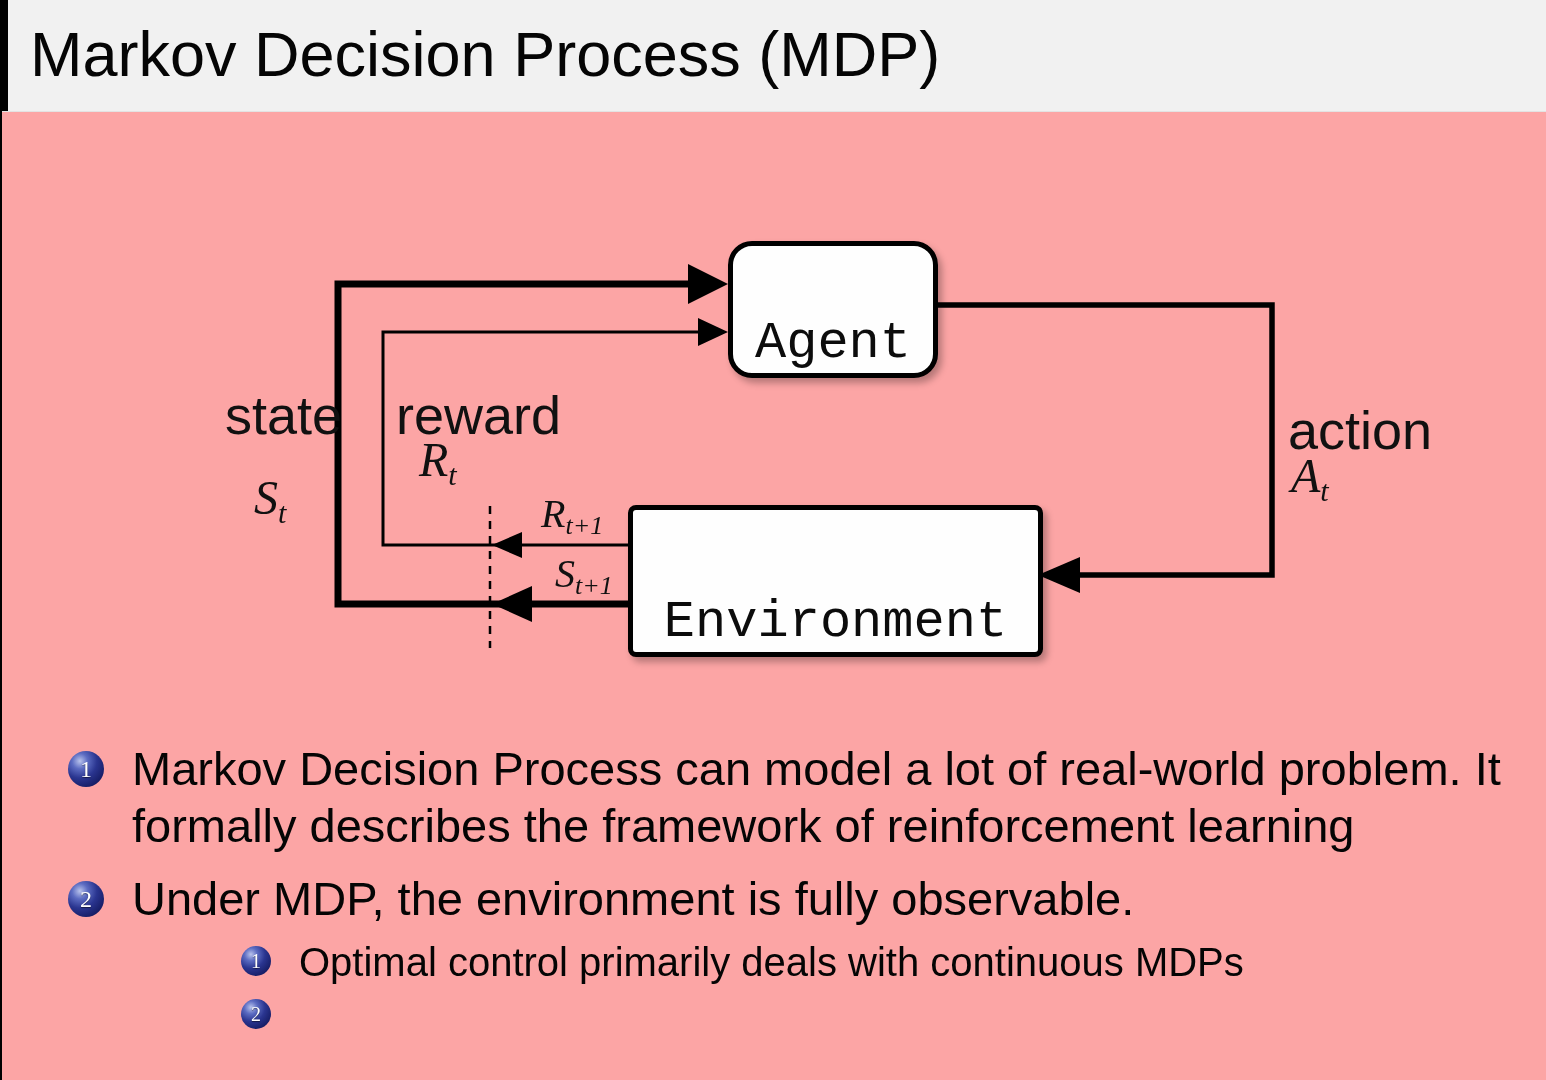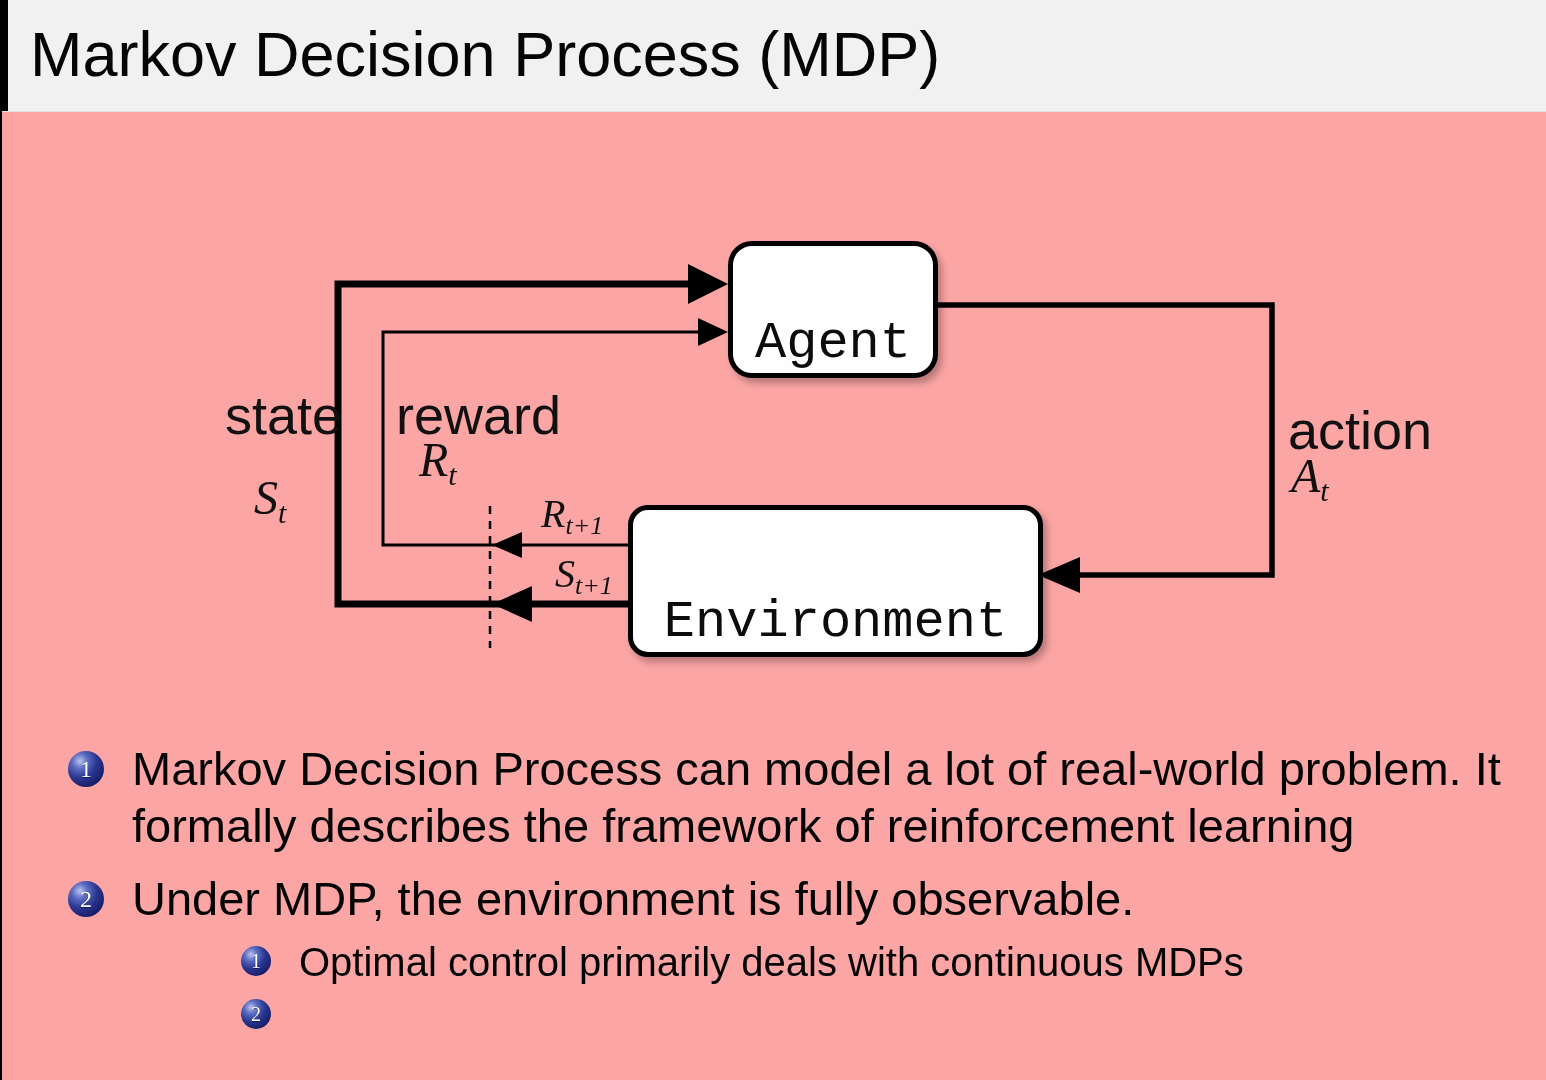--- a/index.html
+++ b/index.html
@@ -28,21 +28,21 @@
   .diagram-svg { position:absolute; left:0; top:0; width:1546px; height:1080px; }
 
   
   .node-box {
     position:absolute; background:#fefefe; border:5px solid #000;
     display:flex; align-items:flex-end; justify-content:center;
     box-shadow:4px 5px 7px rgba(0,0,0,0.28);
     font-family:Liberation Mono, monospace;
   }
   .agent-box { left:728px; top:241px; width:200px; height:127px; border-radius:24px; }
-  .env-box   { left:628px; top:505px; width:405px; height:142px; border-radius:20px; }
+  .env-box   { left:628px; top:505px; width:405px; height:142px; border-radius:8px; }
   .node-label { font-size:52px; color:#0c0c0c; }
 
   
   .dlabel { position:absolute; font-size:54px; color:#111; }
   .mathlabel { position:absolute; font-family:"Liberation Serif", serif; font-style:italic; color:#111; }
   .msym  { font-size:48px; }
   .msub  { font-size:30px; vertical-align:-9px; }
   .msym-sm { font-size:40px; }
   .msub-sm { font-size:26px; vertical-align:-7px; }
 

